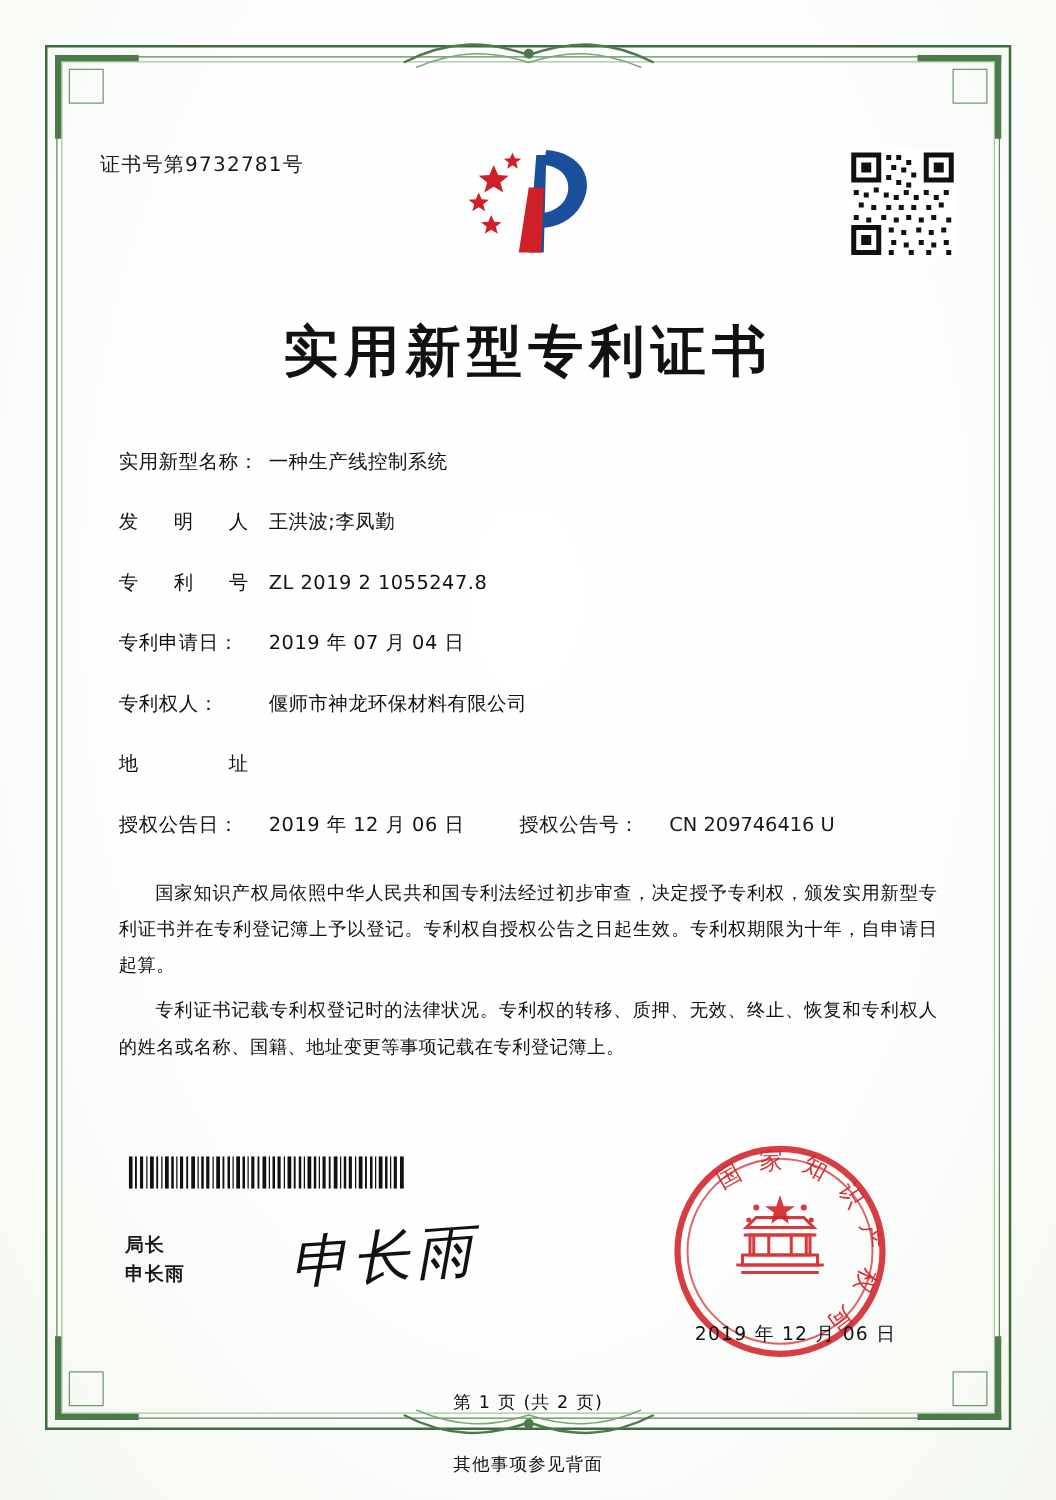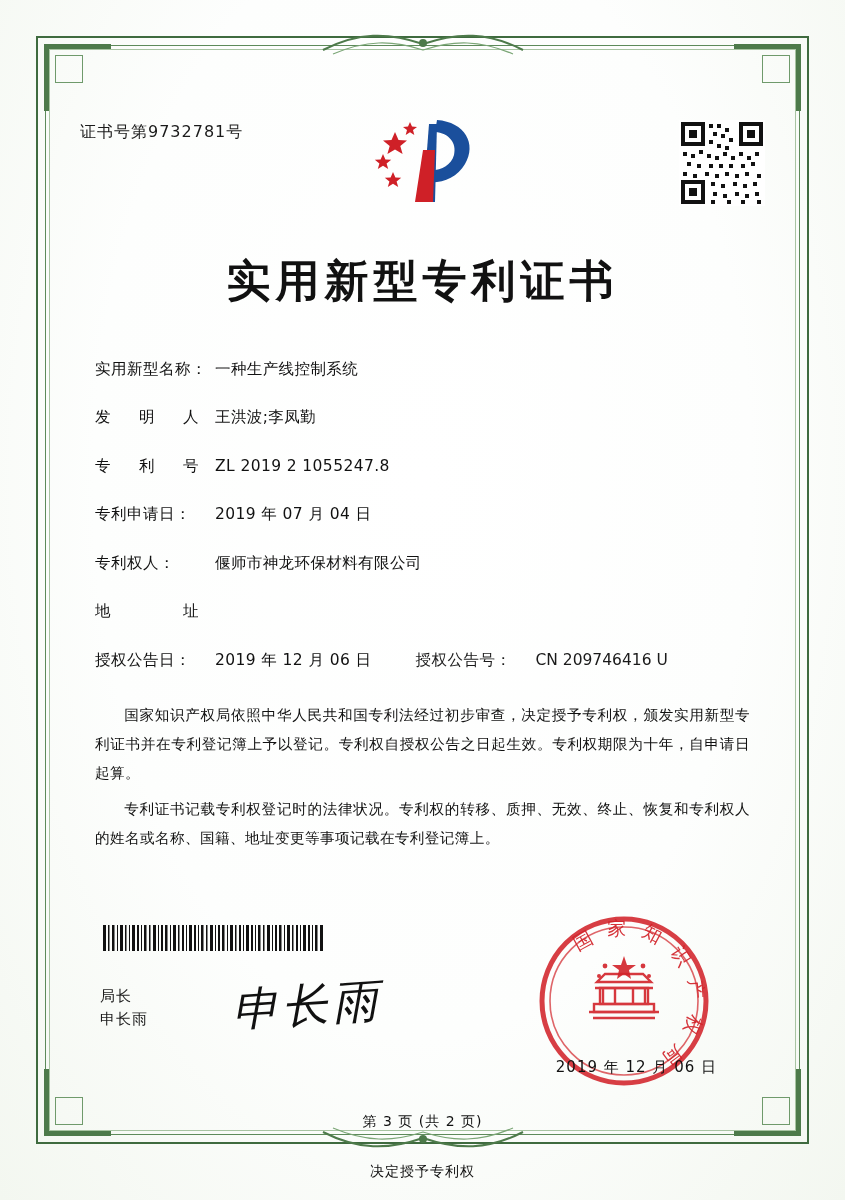--- a/index.html
+++ b/index.html
@@ -205,20 +205,21 @@
   }
 
   
   .sign-block {
     position: absolute;
     left: 100px;
     top: 985px;
     font-size: 15px;
     line-height: 1.55;
     letter-spacing: 1px;
+    font-weight: bold;
   }
   .signature-script {
     position: absolute;
     left: 232px;
     top: 975px;
     font-family: "DejaVu Serif", "Liberation Serif", serif;
     font-style: italic;
     font-size: 46px;
     color: #111;
     letter-spacing: 4px;
@@ -515,15 +516,15 @@
         <polygon points="93,48 96,57 105,57 98,62 100,71 93,66 86,71 88,62 81,57 90,57"></polygon>
         <circle cx="74" cy="58" r="2.4"></circle>
           <circle cx="112" cy="58" r="2.4"></circle>
         <circle cx="68" cy="68" r="2"></circle>
           <circle cx="118" cy="68" r="2"></circle>
       </g>
     </svg>
   </div>
   <div class="seal-date">2019 年 12 月 06 日</div>
 
-  <div class="page-no">第 3 页 (共 2 页)</div>
-  <div class="footer-note">决定授予专利权</div>
+  <div class="page-no">第 1 页 (共 2 页)</div>
+  <div class="footer-note">其他事项参见背面</div>
 </div>
 
 </body></html>

